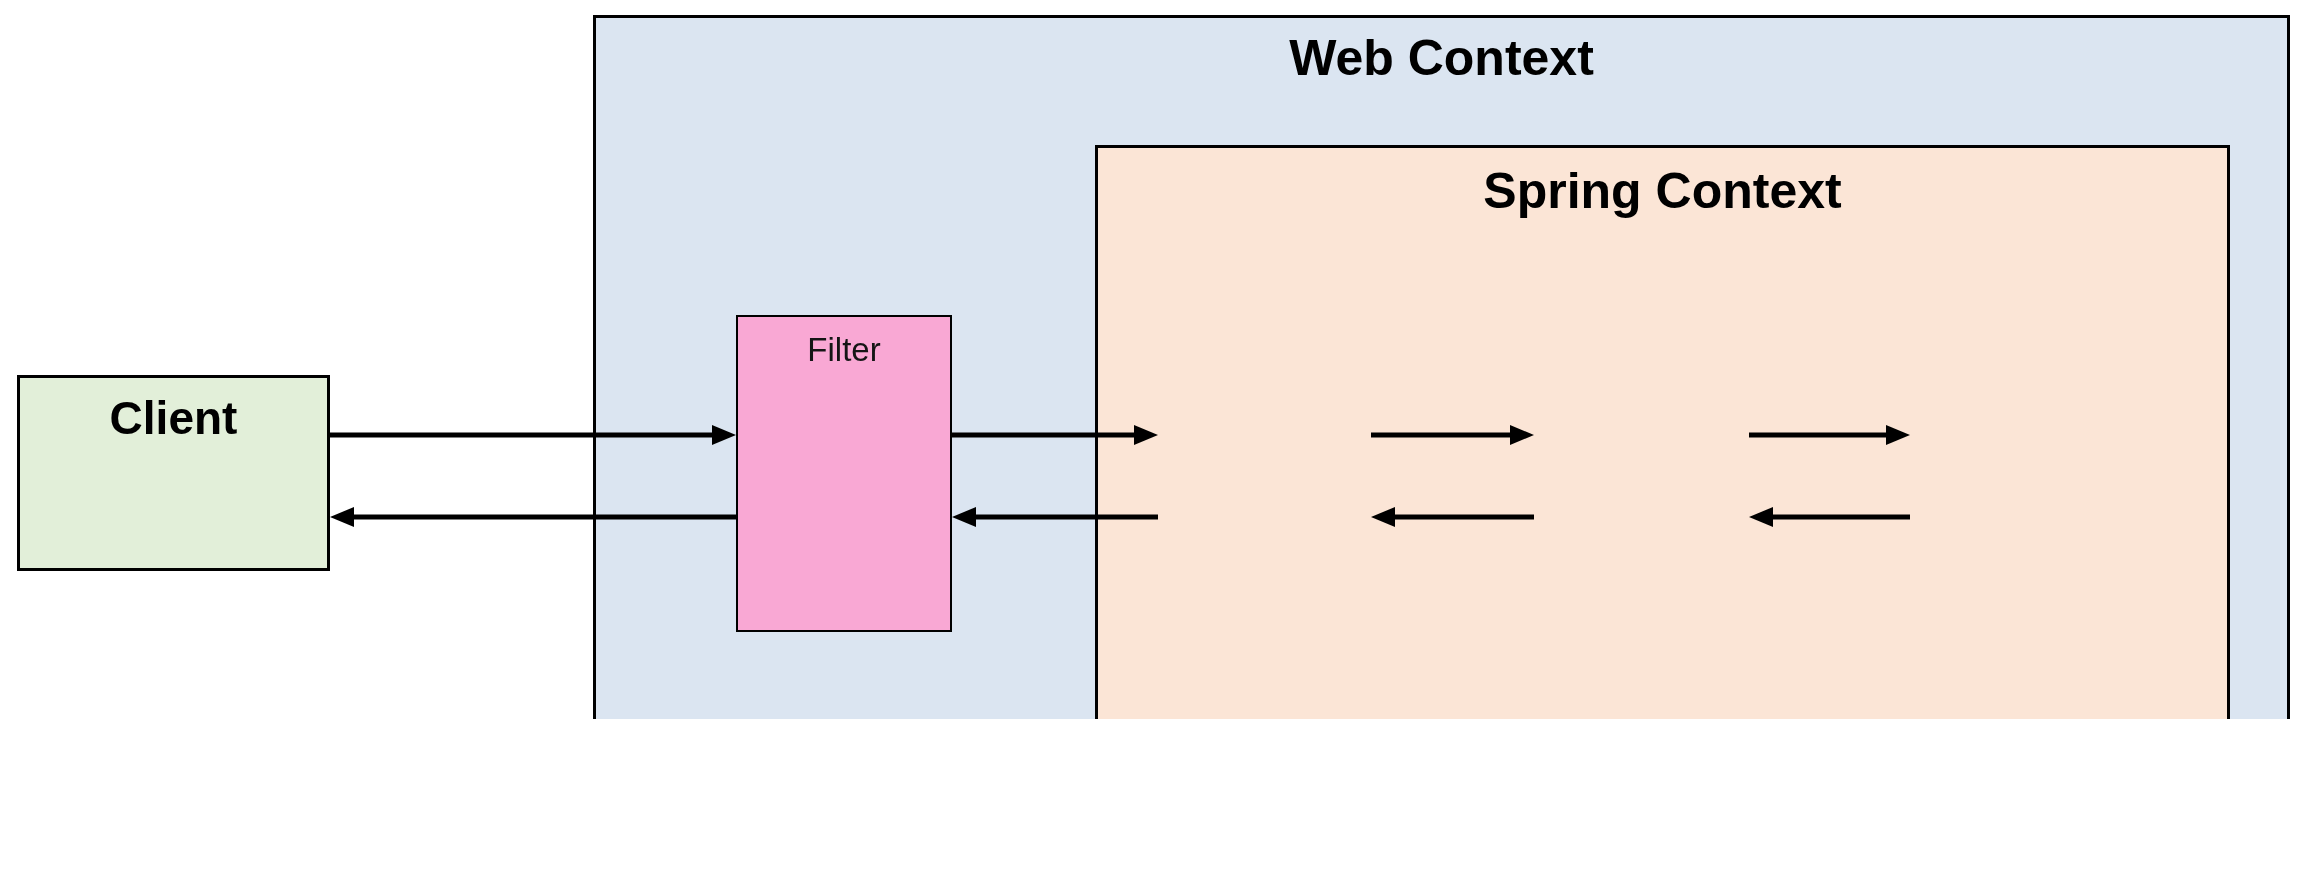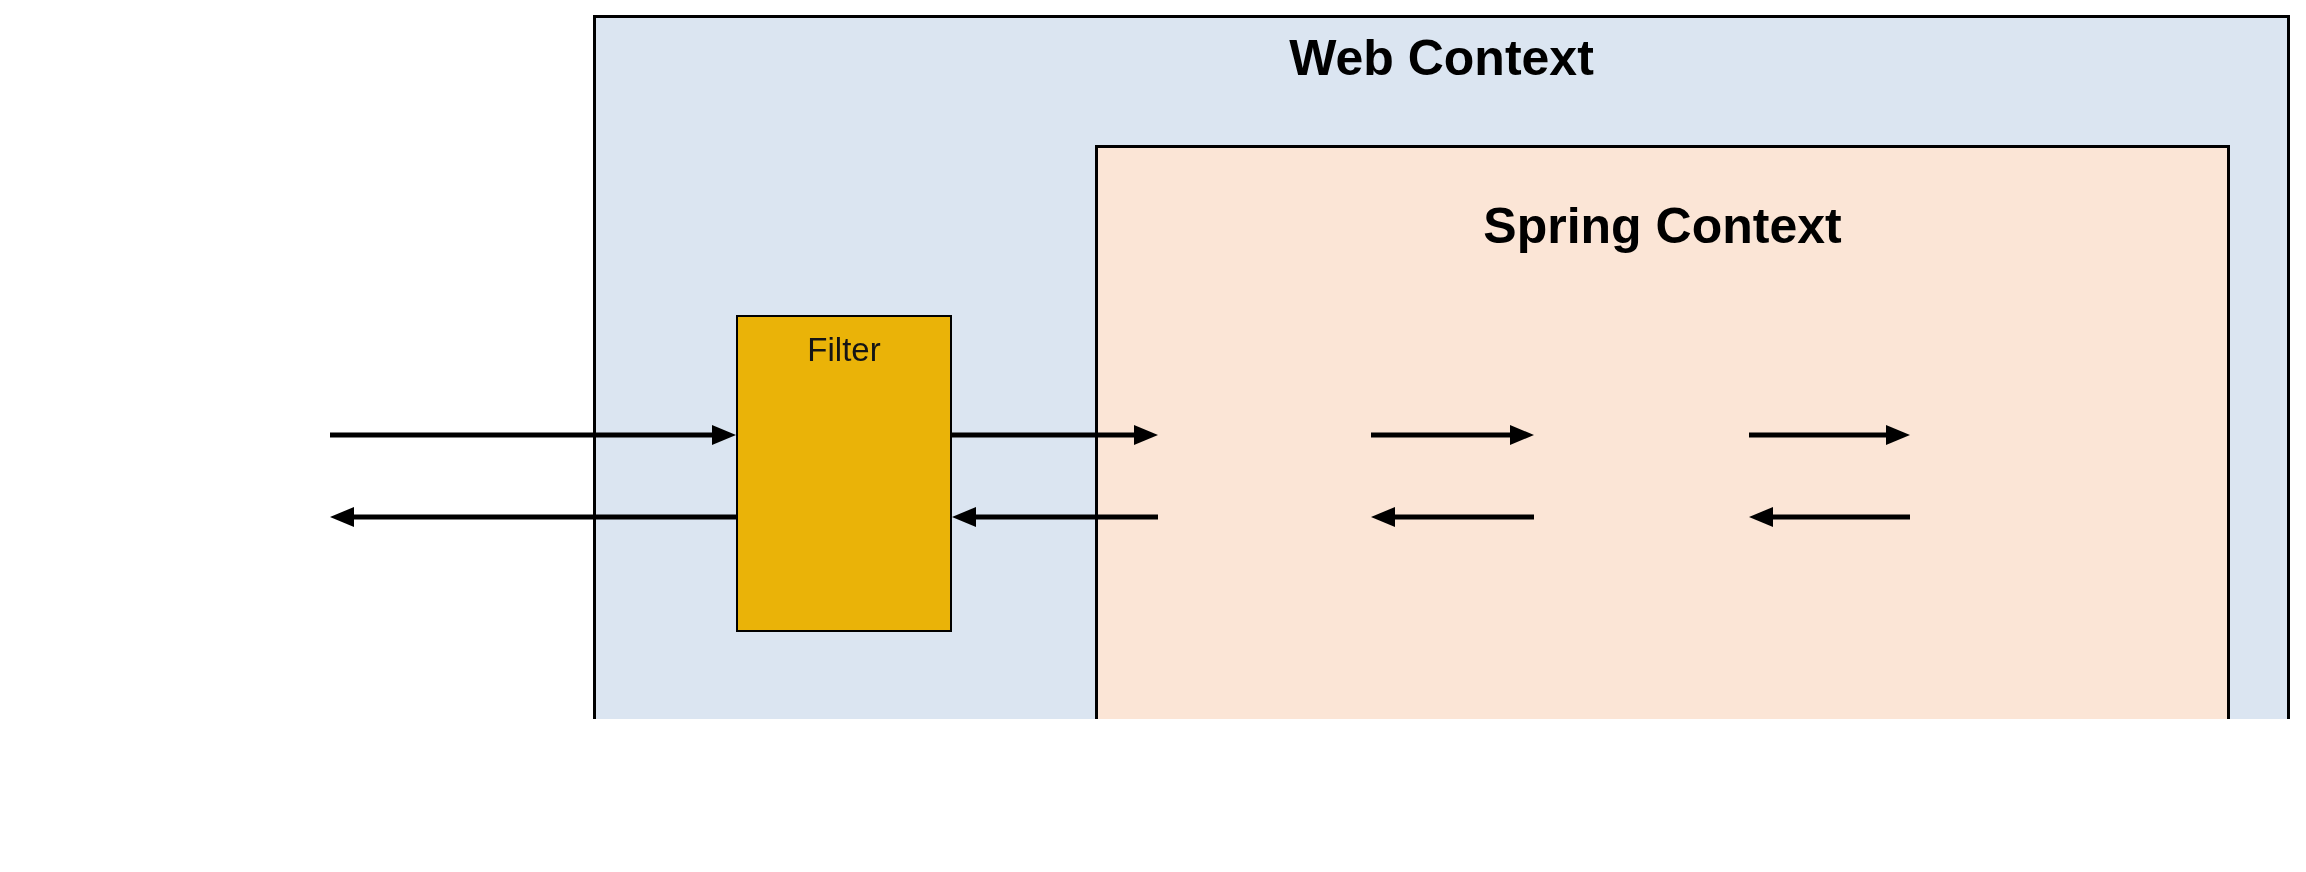--- a/index.html
+++ b/index.html
@@ -41,21 +41,21 @@
     display: block;
     font-weight: bold;
     font-size: 46px;
     line-height: 56px;
     color: #000000;
   }
   
   .web-context    { left: 593px;  top: 15px;  width: 1697px; height: 841px; }
   .web-context .ctx-title { padding-top: 10px; }
   .spring-context { left: 1095px; top: 145px; width: 1135px; height: 641px; }
-  .spring-context .ctx-title { padding-top: 13px; margin-top: 35px; }
+  .spring-context .ctx-title { padding-top: 13px; }
   .client      { left: 17px;   top: 375px; width: 313px; height: 196px; border-width: 3px; }
   .client .client-label { padding-top: 12px; }
   .filter      { left: 736px;  top: 315px; width: 216px; height: 317px; }
   .filter .node-label { padding-top: 12px; }
   .dispatcher  { left: 1158px; top: 316px; width: 213px; height: 316px; }
   .dispatcher .node-label { padding-top: 96px; }
   .interceptor { left: 1534px; top: 316px; width: 215px; height: 316px; }
   .interceptor .node-label { padding-top: 100px; }
   .controller  { left: 1910px; top: 317px; width: 215px; height: 315px; }
   .controller .node-label { padding-top: 97px; }
@@ -73,22 +73,25 @@
 <div class="canvas">
 
   <div class="container-box web-context" style="background: rgb(219, 229, 241);">
     <span class="ctx-title">Web Context</span>
   </div>
 
   <div class="container-box spring-context" style="background: rgb(251, 229, 214);">
     <span class="ctx-title">Spring Context</span>
   </div>
 
+  <div class="node client" style="background: rgb(226, 239, 217);">
+    <span class="client-label">Client</span>
+  </div>
 
-  <div class="node filter" style="background: #eab308;">
+  <div class="node filter" style="background: #f9a8d4;">
     <span class="node-label">Filter</span>
   </div>
 
 
 
 
   <svg class="arrow-layer" id="arrow-layer" viewBox="0 0 2306 872">
       <line x1="330" y1="435" x2="716" y2="435" stroke="#000000" stroke-width="5"></line>
       <polygon points="736,435 712,425 712,445" fill="#000000"></polygon>
       <line x1="952" y1="435" x2="1138" y2="435" stroke="#000000" stroke-width="5"></line>

